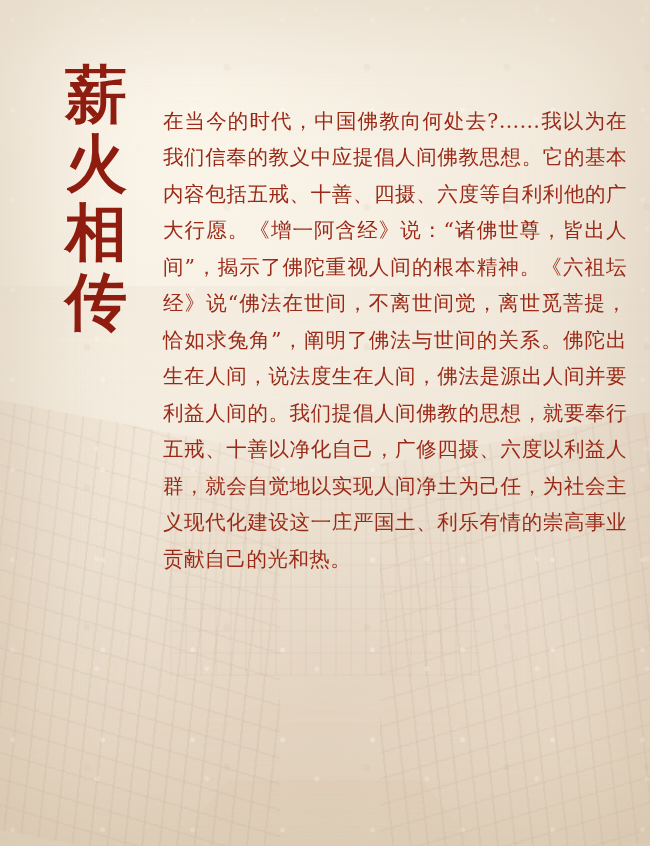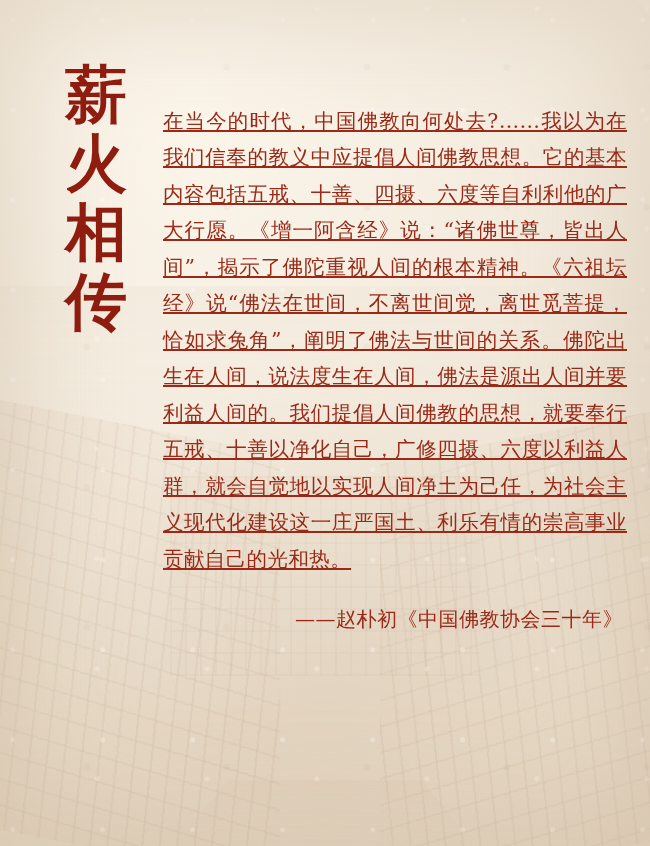--- a/index.html
+++ b/index.html
@@ -144,21 +144,20 @@
   }
   .body-col p {
     margin: 0;
     font-size: 20.5px;
     line-height: 1.78;
     color: #9a2a17;
     text-align: justify;
     text-justify: inter-ideograph;
     letter-spacing: .4px;
     font-family: "DejaVu Serif", "Liberation Serif", serif;
-    text-decoration: underline;
   }
   .attribution {
     margin-top: 26px;
     text-align: right;
     font-size: 20px;
     line-height: 1.6;
     color: #9a2a17;
     letter-spacing: .5px;
     font-family: "DejaVu Serif", "Liberation Serif", serif;
     padding-right: 4px;
@@ -178,18 +177,17 @@
 
   <div class="headline">
     <span class="ch">薪</span>
     <span class="ch">火</span>
     <span class="ch">相</span>
     <span class="ch">传</span>
   </div>
 
   <div class="body-col">
     <p>在当今的时代，中国佛教向何处去?……我以为在我们信奉的教义中应提倡人间佛教思想。它的基本内容包括五戒、十善、四摄、六度等自利利他的广大行愿。《增一阿含经》说：“诸佛世尊，皆出人间”，揭示了佛陀重视人间的根本精神。《六祖坛经》说“佛法在世间，不离世间觉，离世觅菩提，恰如求兔角”，阐明了佛法与世间的关系。佛陀出生在人间，说法度生在人间，佛法是源出人间并要利益人间的。我们提倡人间佛教的思想，就要奉行五戒、十善以净化自己，广修四摄、六度以利益人群，就会自觉地以实现人间净土为己任，为社会主义现代化建设这一庄严国土、利乐有情的崇高事业贡献自己的光和热。</p>
-    <div class="attribution">——赵朴初《中国佛教协会三十年》</div>
   </div>
 
   <div class="grain"></div>
   <div class="vignette"></div>
 </div>
 
 </body></html>

